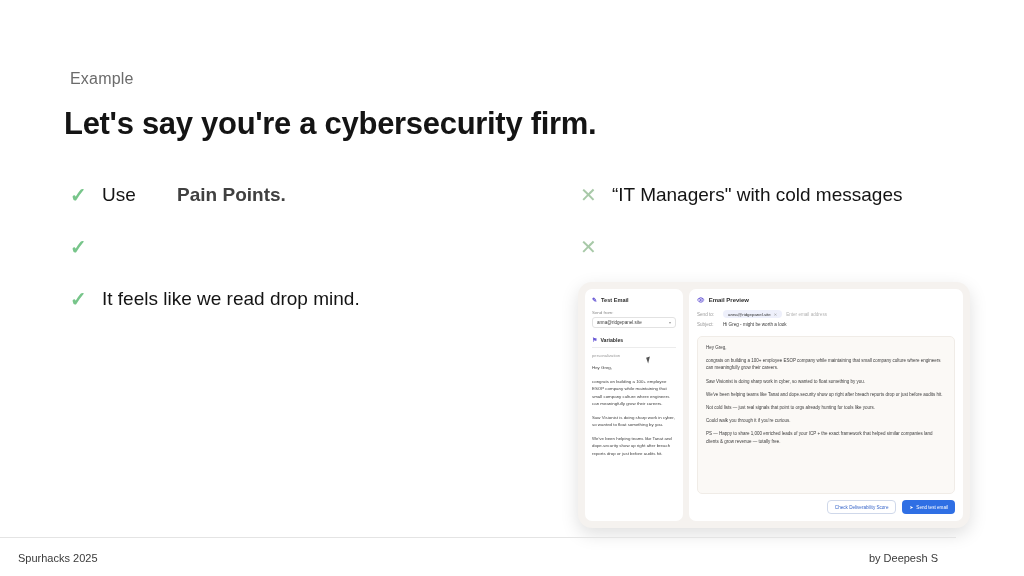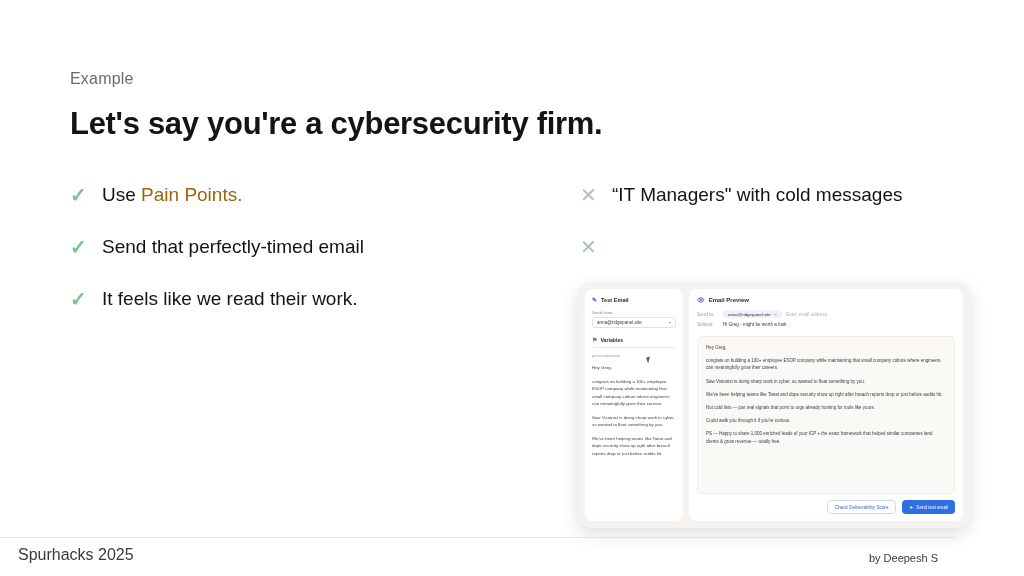--- a/index.html
+++ b/index.html
@@ -19,21 +19,21 @@
   
   .eyebrow {
     position: absolute;
     left: 70px; top: 70px;
     font-size: 16px;
     color: #6b6b6b;
     letter-spacing: 0.2px;
   }
   .headline {
     position: absolute;
-    left: 70px; top: 106px;
+    left: 64px; top: 106px;
     font-size: 31px;
     font-weight: 700;
     color: #141414;
     letter-spacing: -0.3px;
   }
 
   
   .col-left {
     position: absolute;
     left: 70px; top: 182px;
@@ -57,42 +57,42 @@
     text-align: left;
   }
   .mark.check { color: #77c58a; font-weight: 700; }
   .mark.cross { color: #a8c9a8; font-weight: 400; }
   .bullet .btext {
     font-size: 19px;
     line-height: 26px;
     color: #141414;
     font-weight: 500;
   }
-  .accent { color: #a16207; font-weight: 400; }
+  .accent { color: #404040; font-weight: 700; margin-left: 36px; }
   .sub {
     display: block;
     font-size: 19px;
     line-height: 26px;
     color: #141414;
     font-weight: 500;
   }
   .ital { font-style: italic; }
   .emoji { font-size: 24px; vertical-align: -4px; margin-left: 6px; }
 
   
   .footer-rule {
     position: absolute;
     left: 0; right: 0; bottom: 38px;
     height: 1px;
     background: #e4e4e4;
   }
   .footer-left {
     position: absolute;
     left: 18px; bottom: 12px;
-    font-size: 16px; color: #3a3a3a;
+    font-size: 11px; color: #3a3a3a;
   }
   .footer-right {
     position: absolute;
     right: 18px; bottom: 12px;
     font-size: 11px; color: #3a3a3a; margin-top: 24px;
   }
 
   
   .app-card {
     position: absolute;
@@ -225,27 +225,26 @@
 
   <div class="col-left">
 
     <div class="bullet">
       <span class="mark check">✓</span>
       <span class="btext"><span>Use </span><span class="accent">Pain Points.</span></span>
     </div>
 
     <div class="bullet">
       <span class="mark check">✓</span>
-      <span class="btext">Send that perfectly-timed email</span>
     </div>
 
     <div class="bullet">
       <span class="mark check">✓</span>
       <span class="btext">
-        <span>It feels like we read their work.</span>
+        <span>It feels like we read drop mind.</span>
       </span>
     </div>
   </div>
 
   <div class="col-right">
 
     <div class="bullet">
       <span class="mark cross">✕</span>
       <span class="btext">“IT Managers" with cold messages</span>
     </div>

